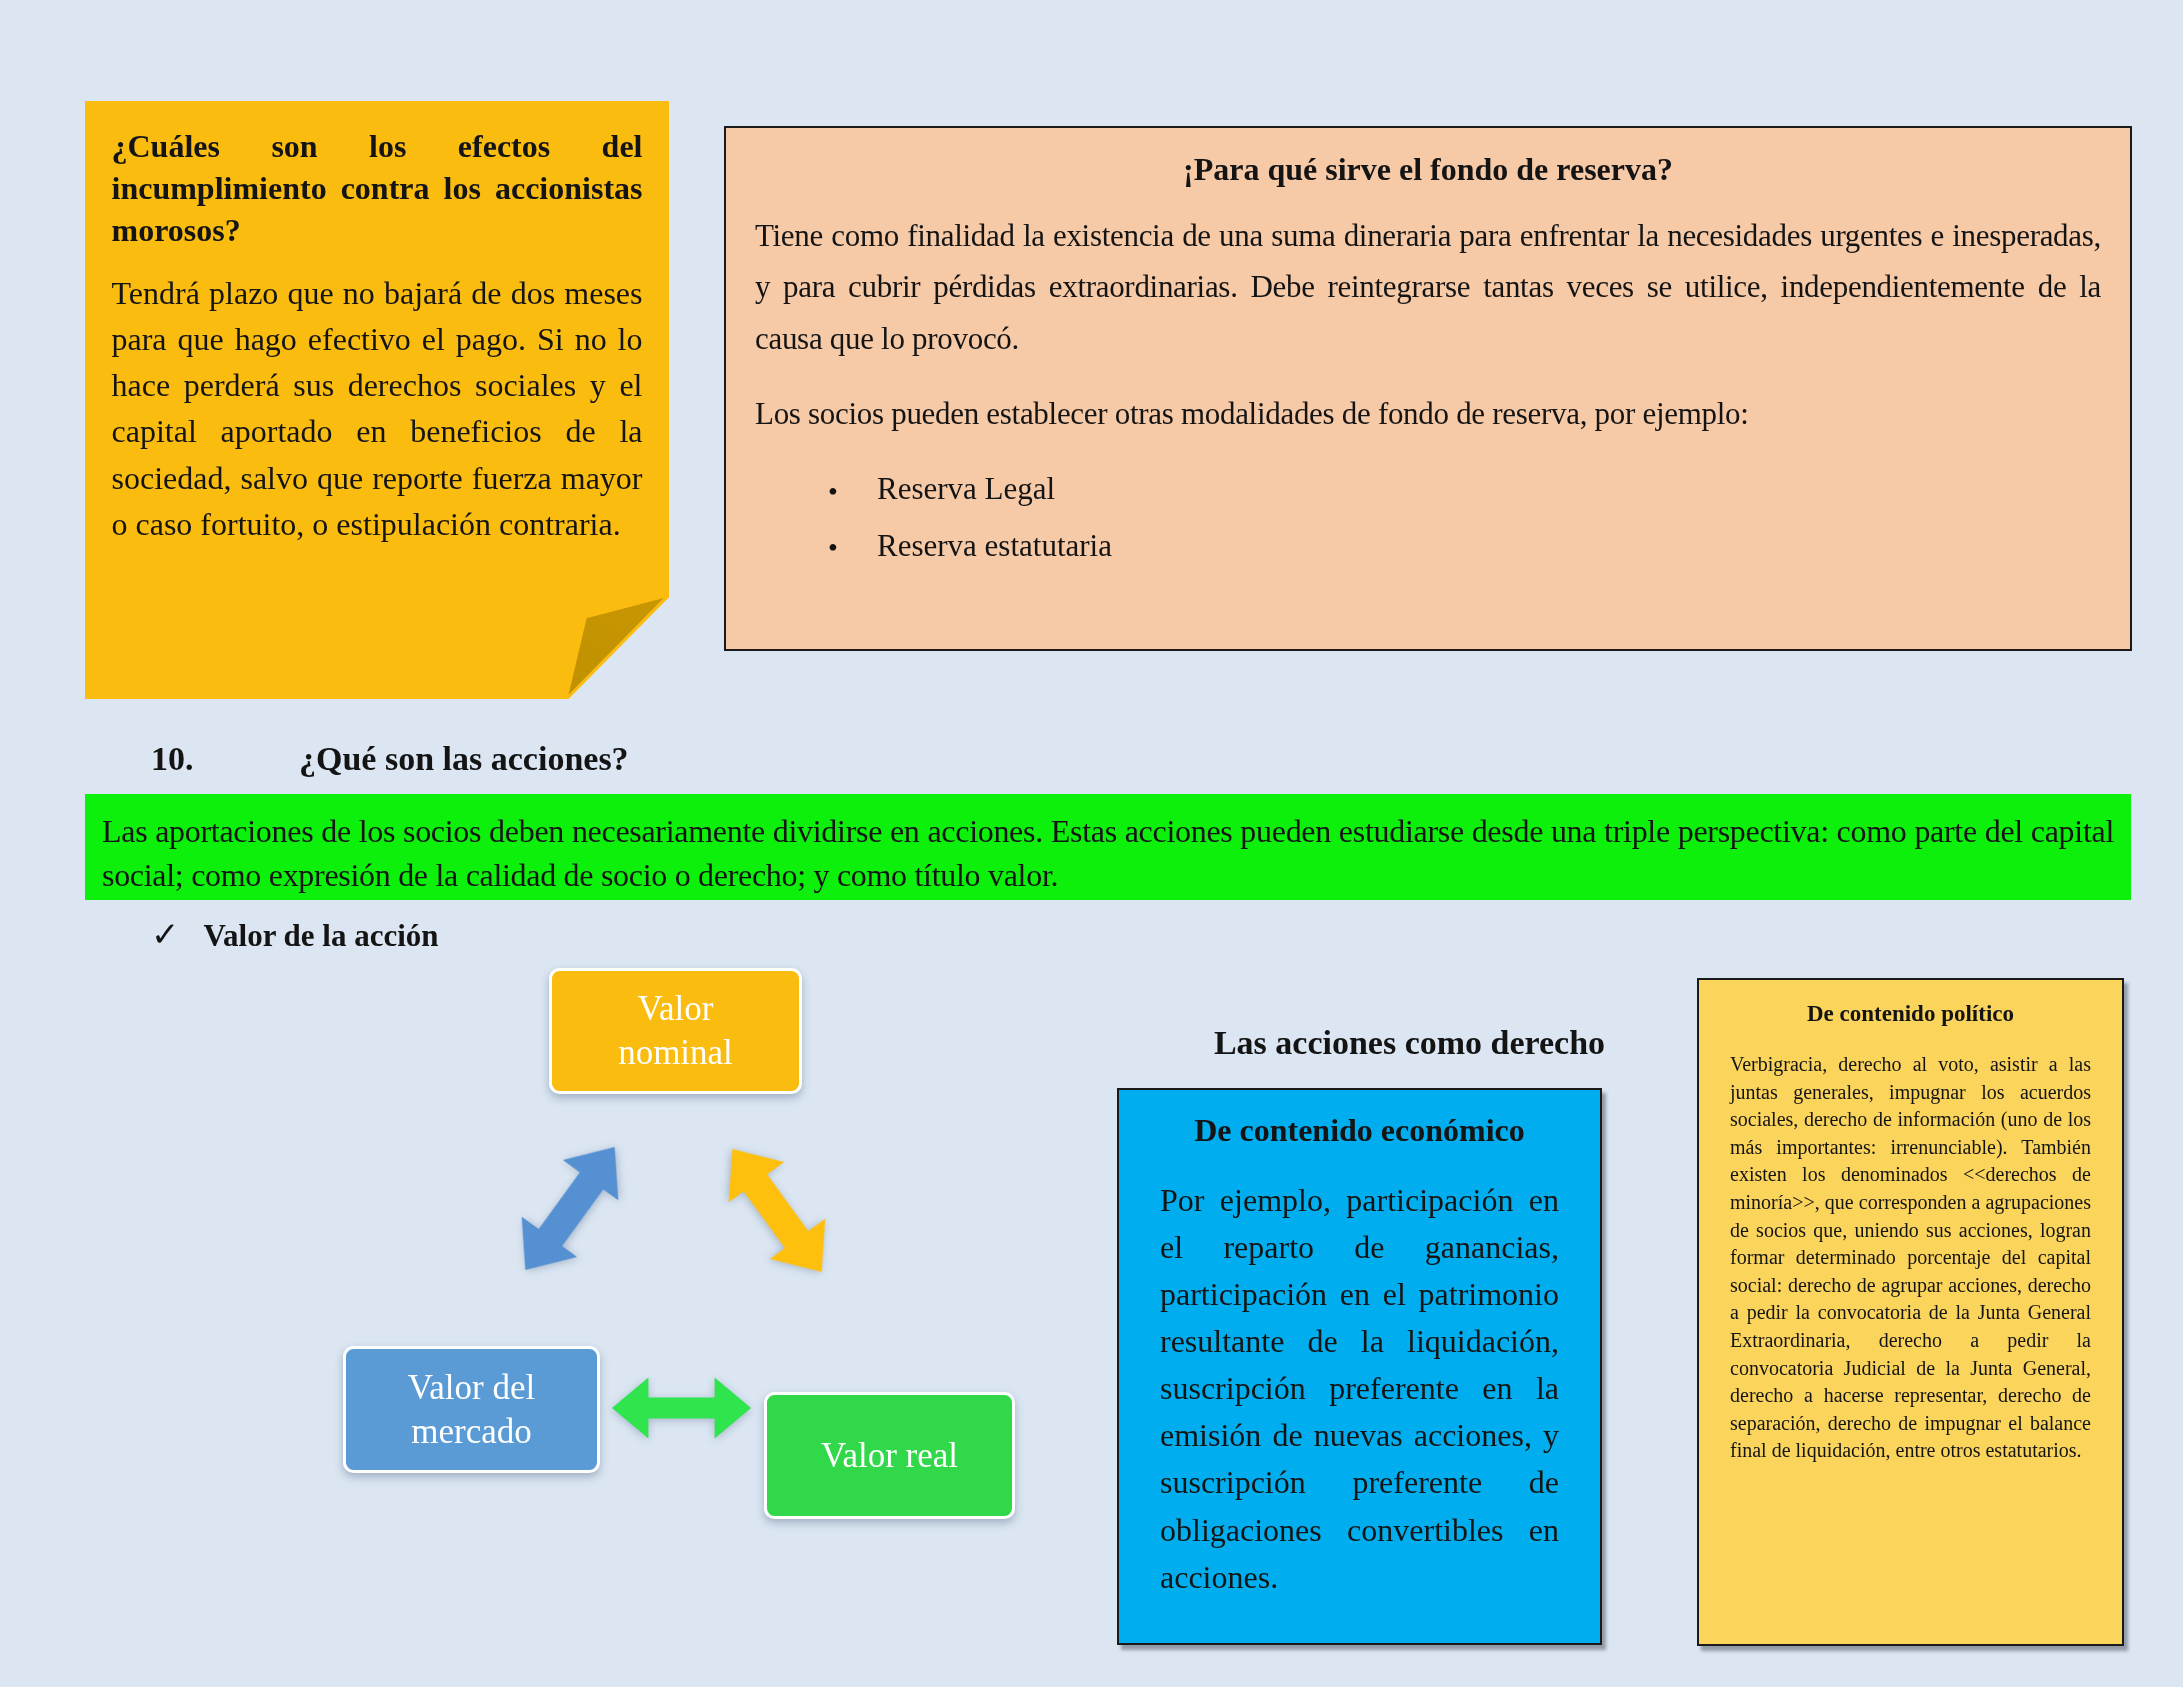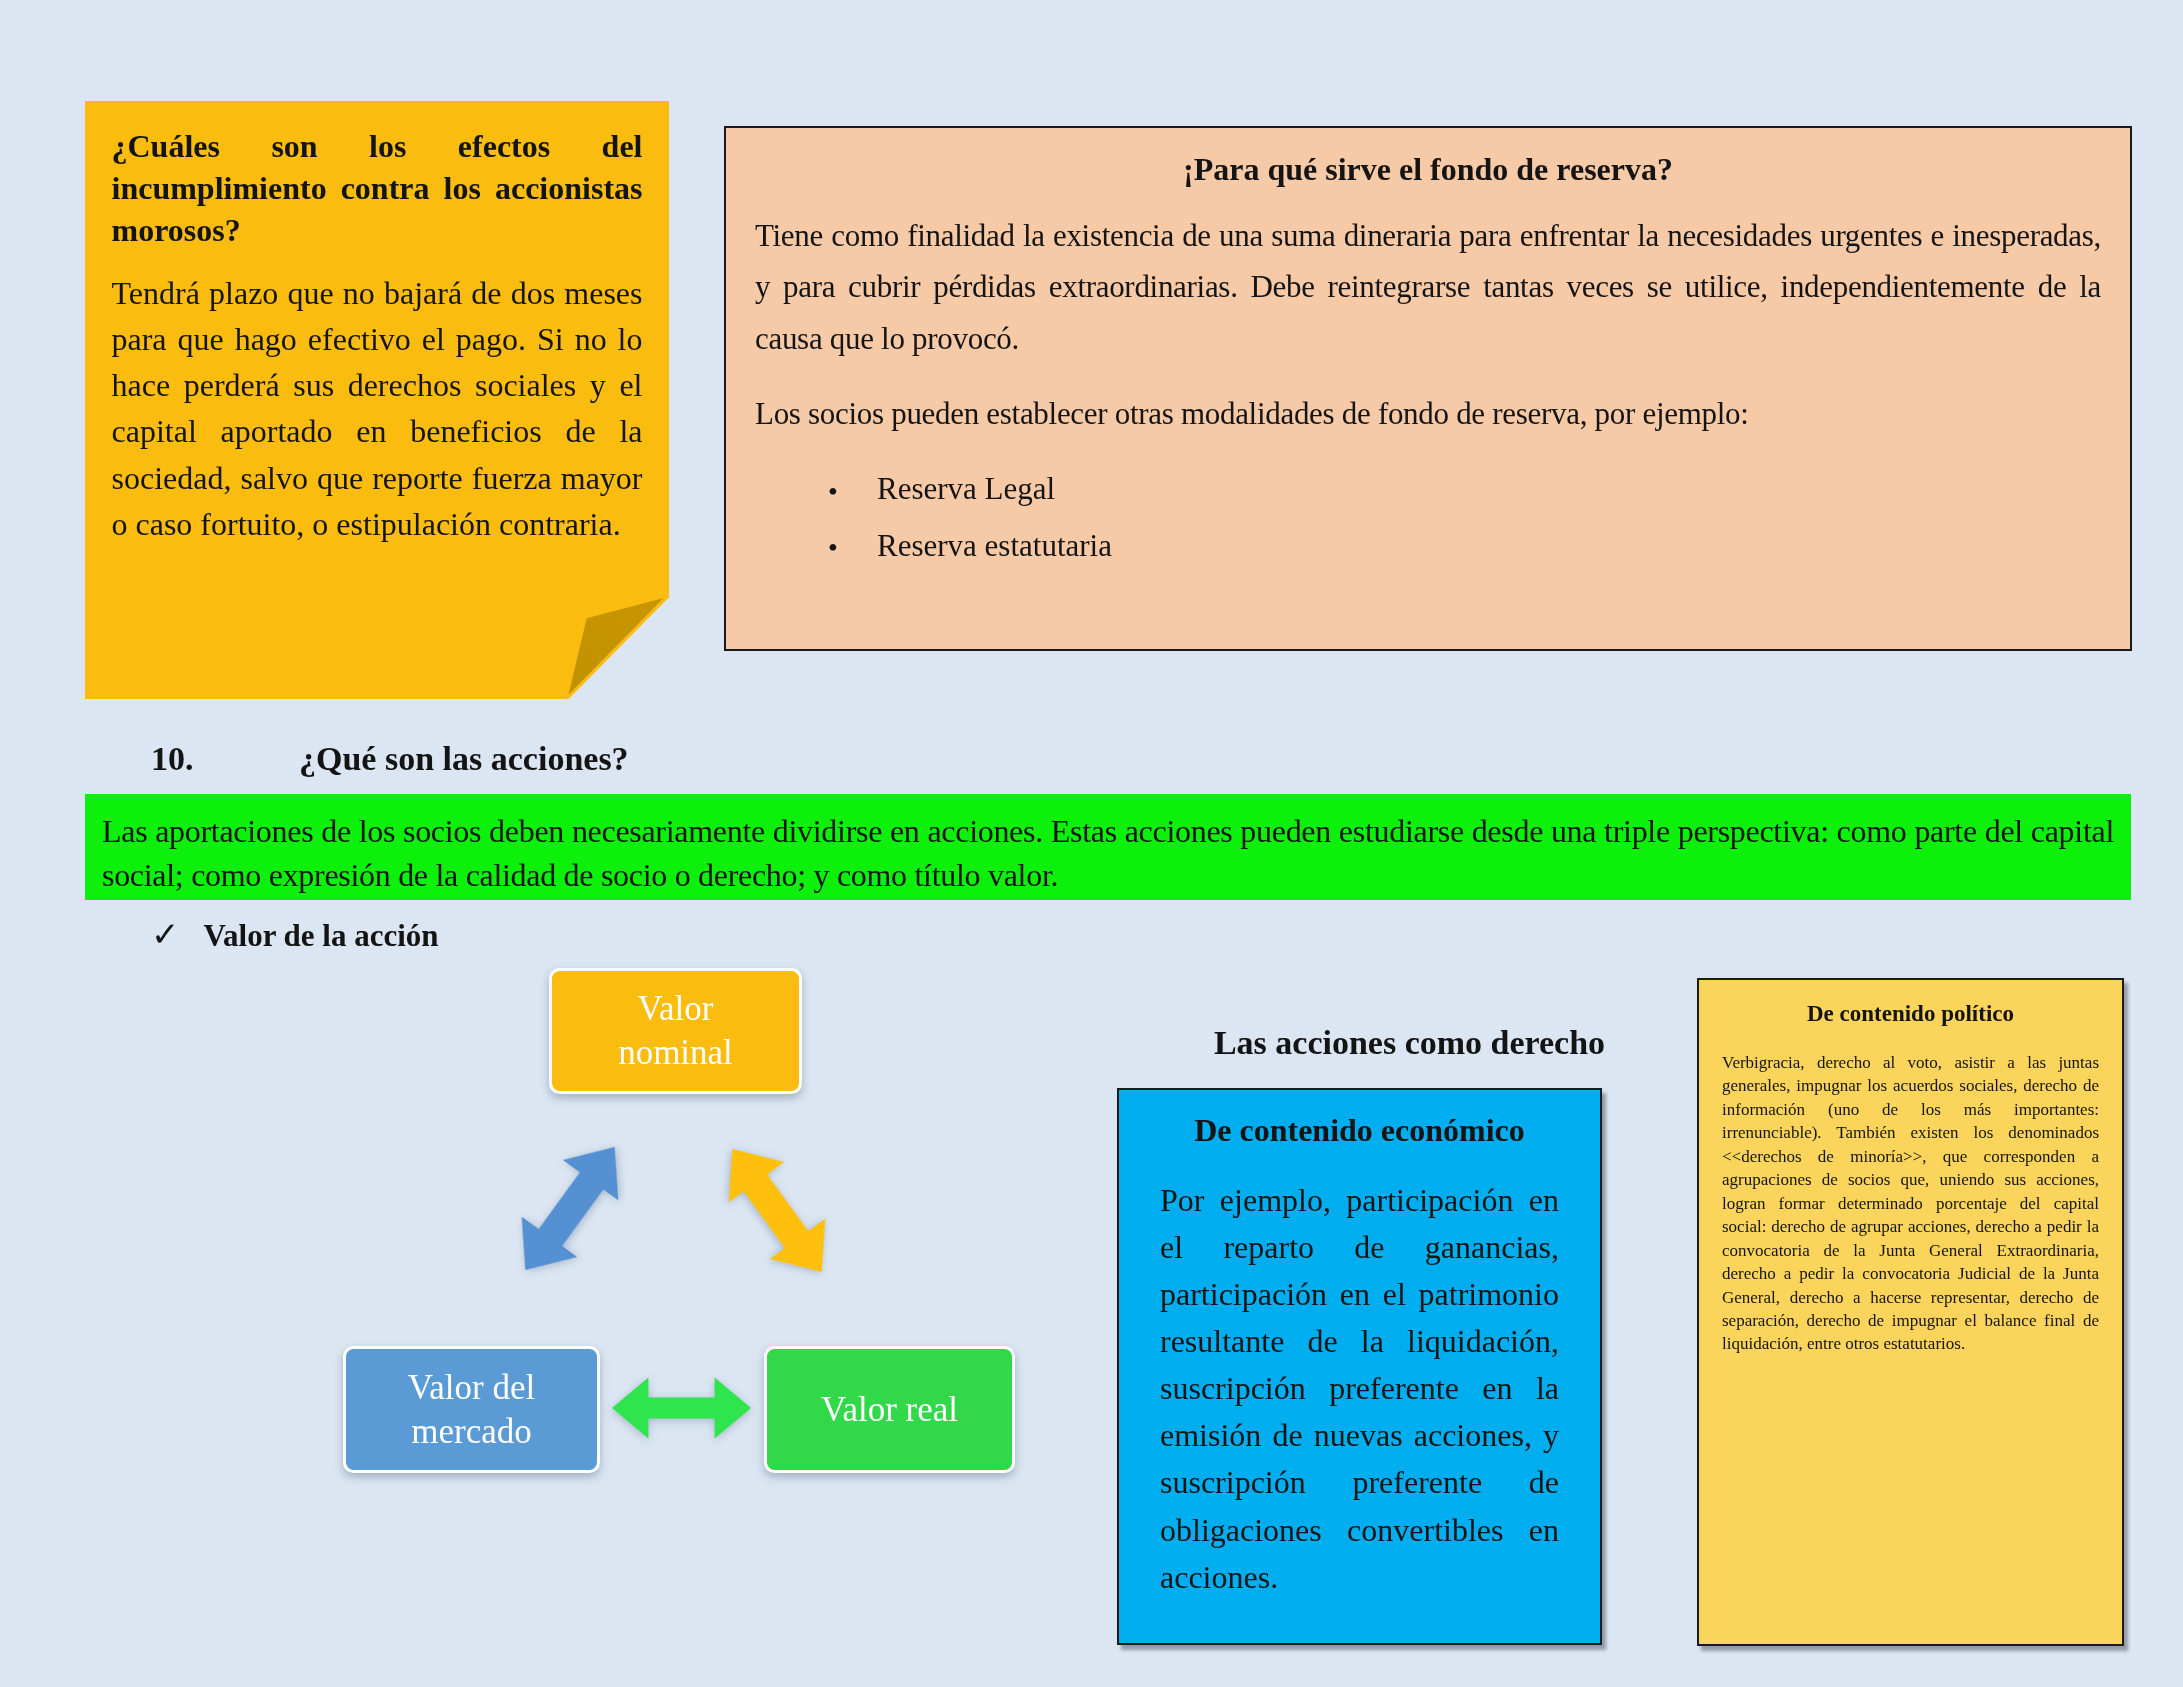--- a/index.html
+++ b/index.html
@@ -38,42 +38,42 @@
   .check-line{position:absolute;left:151px;top:914px;font-size:31px;font-weight:bold;}
   .check{font-weight:normal;font-size:34px;margin-right:24px;}
 
   
   .node{position:absolute;border:3.3px solid #ffffff;border-radius:10.6px;color:#ffffff;
         display:flex;align-items:center;justify-content:center;text-align:center;
         font-size:35px;line-height:1.25;box-sizing:border-box;
         box-shadow:0 4px 8px rgba(90,110,140,.45);}
   #node-nominal{left:549px;top:968px;width:253px;height:126px;background:#FBBC10;}
   #node-mercado{left:343px;top:1346px;width:257px;height:127px;background:#5B9BD5;}
-  #node-real{left:764px;top:1346px;width:251px;height:127px;background:#31D94A;}
+  #node-real{left:764px;top:1392px;width:251px;height:127px;background:#31D94A;}
   #node-nominal .node-label{max-width:165px;}
   #node-mercado .node-label{max-width:185px;}
   #node-real .node-label{max-width:198px;}
   .arrow{position:absolute;filter:drop-shadow(0 2.6px 4px rgba(90,110,140,.4));}
   #arrow-blue{left:494px;top:1172px;transform:rotate(-54deg);}
   #arrow-amber{left:701px;top:1174px;transform:rotate(54deg);}
   #arrow-green{left:612px;top:1376px;}
 
   
   .heading-derecho{position:absolute;left:1138px;top:1024px;width:543px;text-align:center;
                    font-size:34px;font-weight:bold;}
   .econ-box{position:absolute;left:1117px;top:1088px;width:485px;height:557px;background:#00AEEF;
             border:2.6px solid #1a1a1a;box-sizing:border-box;padding:17px 25px;
             box-shadow:4px 4.6px 3.3px rgba(40,40,55,.4);}
   .econ-title{margin:5.3px 0 28px 0;font-size:32px;font-weight:bold;text-align:center;}
   .econ-body{margin:16px;font-size:32px;line-height:1.47;text-align:justify;font-family:Liberation Serif, serif;}
   .pol-box{position:absolute;left:1697px;top:978px;width:427px;height:668px;background:#FBD45C;
            border:2.6px solid #1a1a1a;box-sizing:border-box;padding:17px 23px;
            box-shadow:4px 4.6px 3.3px rgba(40,40,55,.4);}
   .pol-title{margin:4px 0 24px 0;font-size:23px;font-weight:bold;text-align:center;}
-  .pol-body{margin:0;font-size:17px;line-height:1.38;text-align:justify;}
+  .pol-body{margin:8px;font-size:20px;line-height:1.38;text-align:justify;}
 </style>
 </head>
 <body>
 
 <div id="canvas">
 
   <div class="sticky">
     <div class="sticky-content">
       <p class="sticky-title">¿Cuáles son los efectos del incumplimiento contra los accionistas morosos?</p>
       <p class="sticky-body">Tendrá plazo que no bajará de dos meses para que hago efectivo el pago. Si no lo hace perderá sus derechos sociales y el capital aportado en beneficios de la sociedad, salvo que reporte fuerza mayor o caso fortuito, o estipulación contraria.</p>

